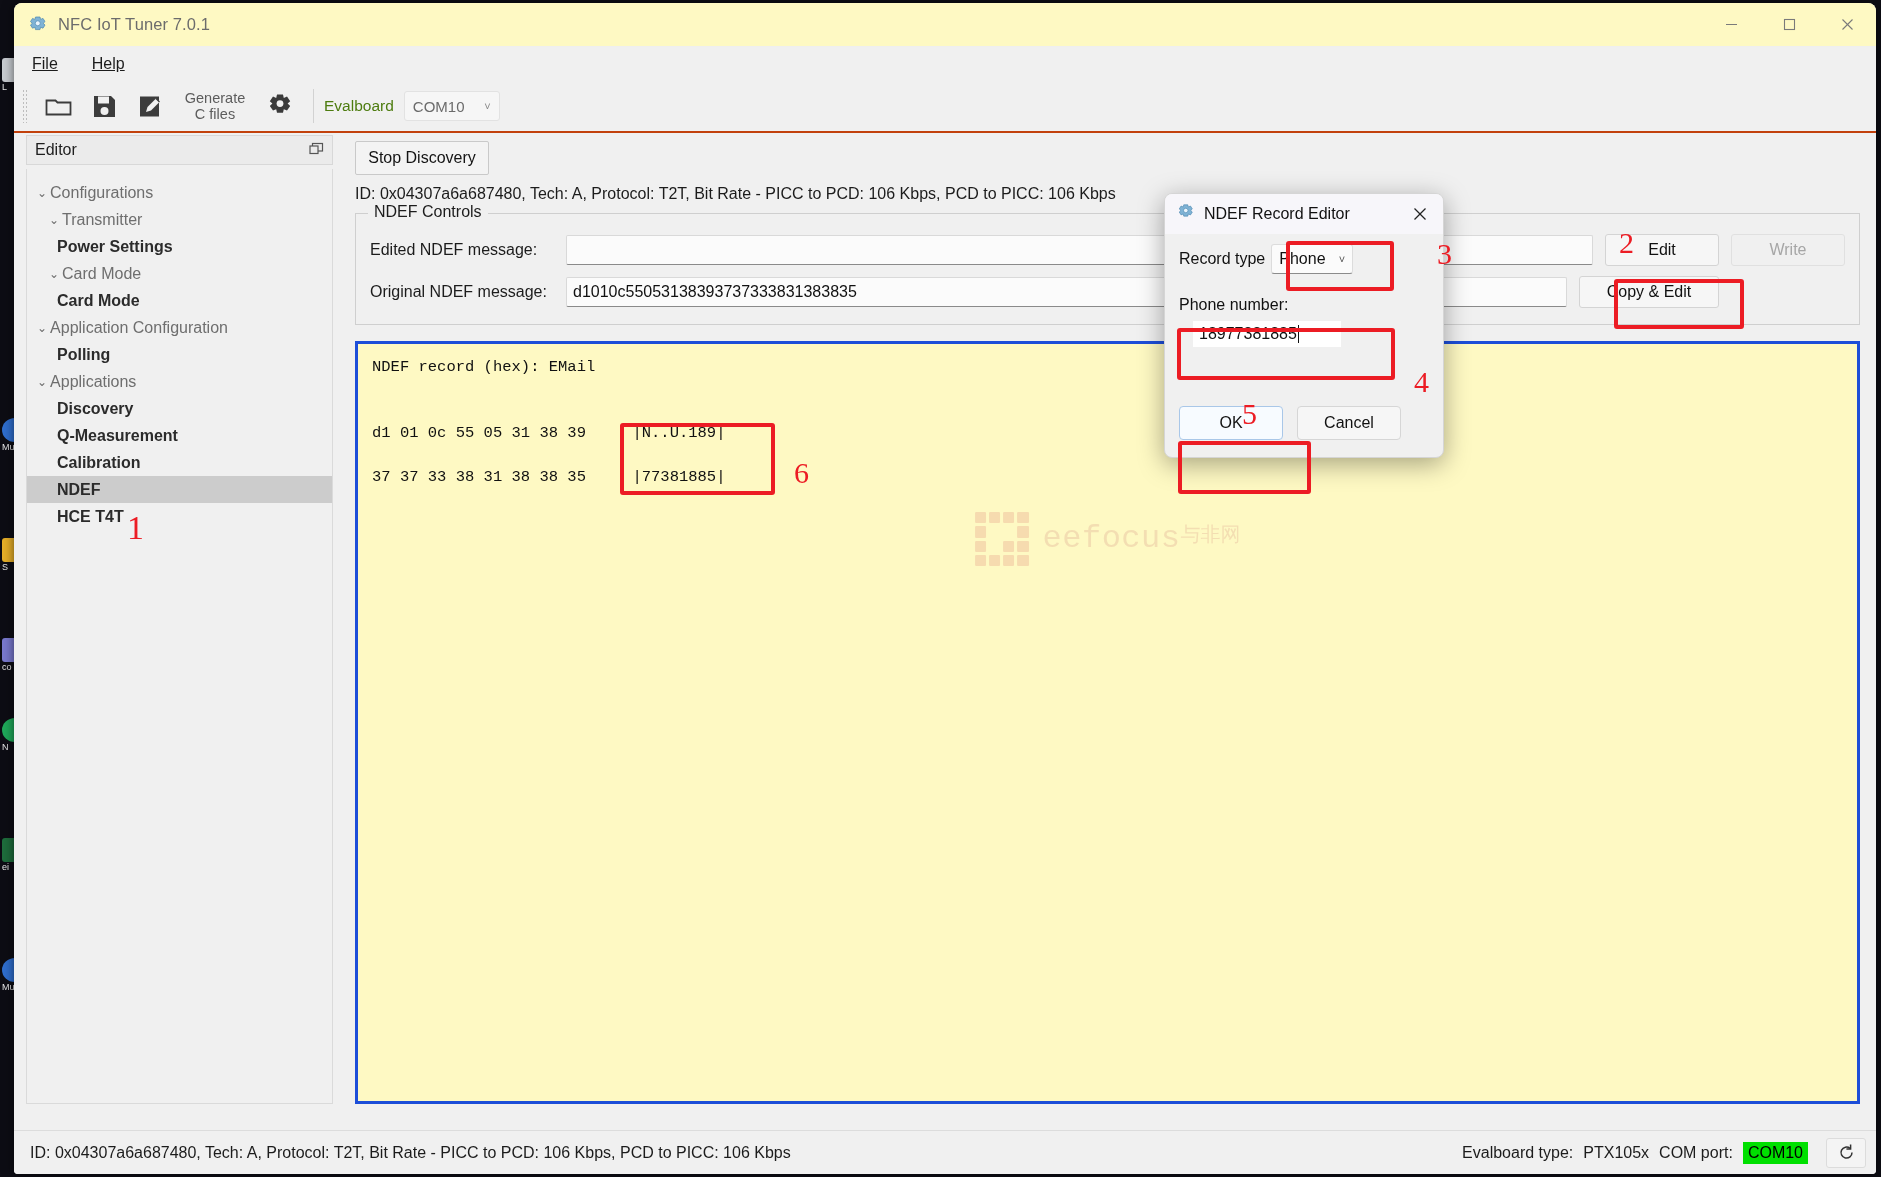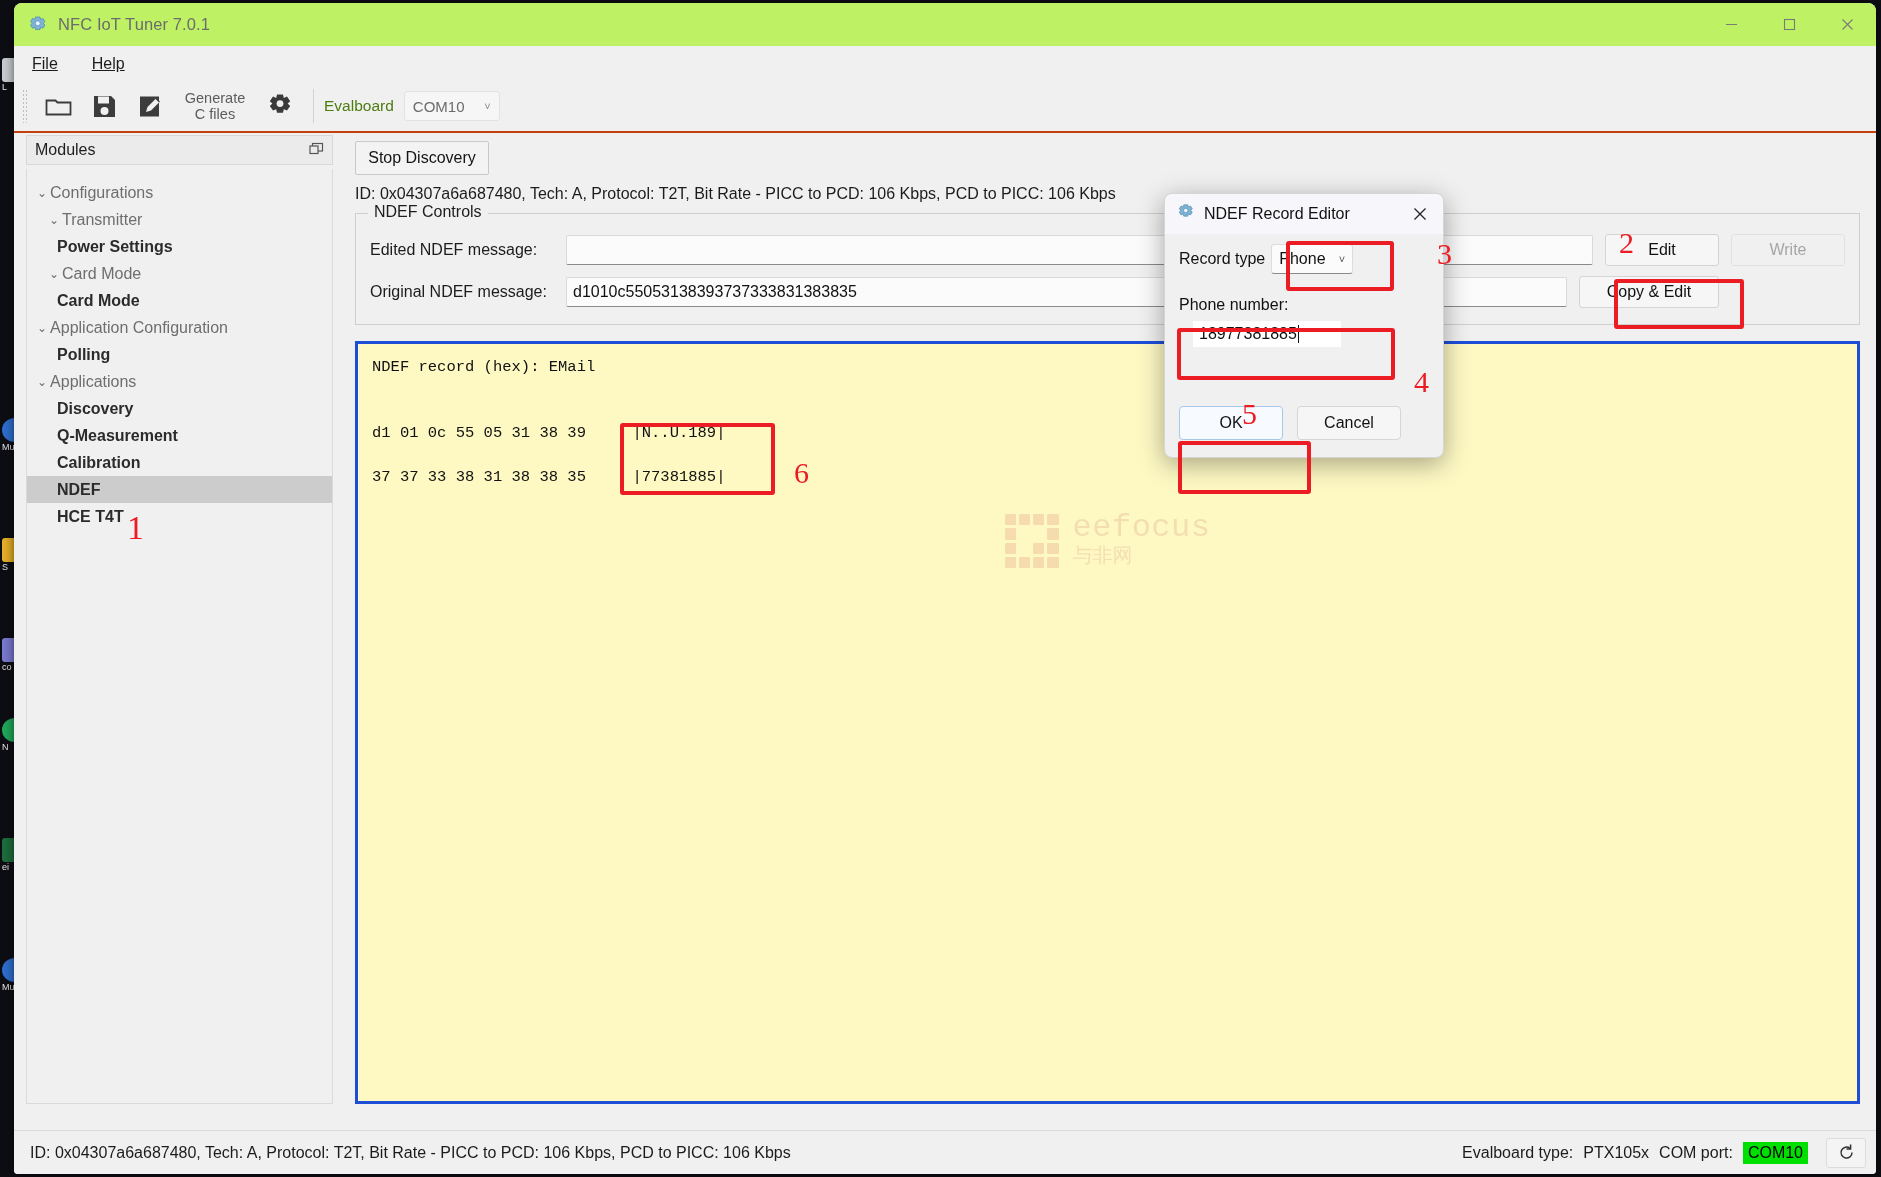--- a/index.html
+++ b/index.html
@@ -33,21 +33,21 @@
     background: #f0f0f0;
     border-radius: 8px 8px 4px 4px;
     box-shadow: 0 0 12px rgba(0,0,0,.6);
     overflow: hidden;
     display: flex; flex-direction: column;
   }
 
   
   #titlebar {
     height: 44px; flex: 0 0 44px;
-    background: #bef264;
+    background: #fef9c3;
     display: flex; align-items: center;
     border-bottom: 1px solid #efefef;
   }
   #titlebar .tb-icon { margin-left: 14px; margin-right: 10px; display:flex; }
   #titlebar .tb-title {
     font-size: 16.5px; color: #6c6c6c; letter-spacing: .1px;
   }
   .win-controls { margin-left: auto; display: flex; height: 100%; }
   .win-btn {
     width: 58px; height: 100%;
@@ -212,21 +212,21 @@
     display: flex; align-items: center; gap: 14px;
     opacity: .16;
   }
   .wm-grid {
     width: 54px; height: 54px;
     display: grid; grid-template-columns: repeat(4, 1fr);
     grid-template-rows: repeat(4, 1fr); gap: 3px;
   }
   .wm-grid i { background: #d0474f; display: block; border-radius: 1px; }
   .wm-grid i.off { background: transparent; }
-  .wm-text { display: flex; flex-direction: column; }
+  .wm-text { display: flex; flex-direction: row; }
   .wm-en { font-size: 32px; color: #c0575c; letter-spacing: .5px; line-height: 32px; }
   .wm-cn { font-size: 20px; color: #c0575c; line-height: 26px; }
 
   
   #statusbar {
     height: 44px; flex: 0 0 44px;
     background: #f0f0f0; border-top: 1px solid #dcdcdc;
     display: flex; align-items: center;
     padding: 0 10px 0 16px;
     font-size: 16px; color: #1c1c1c;
@@ -425,21 +425,21 @@
     <div class="tb-combo">
       <span>COM10</span>
       <span class="caret">˅</span>
     </div>
   </div>
 
   <div id="body-split">
 
     <div id="sidebar">
       <div id="modules-header">
-        <span>Modules</span>
+        <span>Editor</span>
         <span class="dock-icon">
           <svg width="15" height="13" viewBox="0 0 15 13">
             <rect x="3.5" y="1.5" width="10" height="7.5" fill="none" stroke="#555" stroke-width="1.2"></rect>
             <rect x="1" y="4" width="8" height="7.5" fill="#ebebeb" stroke="#555" stroke-width="1.2"></rect>
           </svg>
         </span>
       </div>
       <div id="module-tree">
         <div class="tree-row group">
             <span class="chev">⌄</span>

